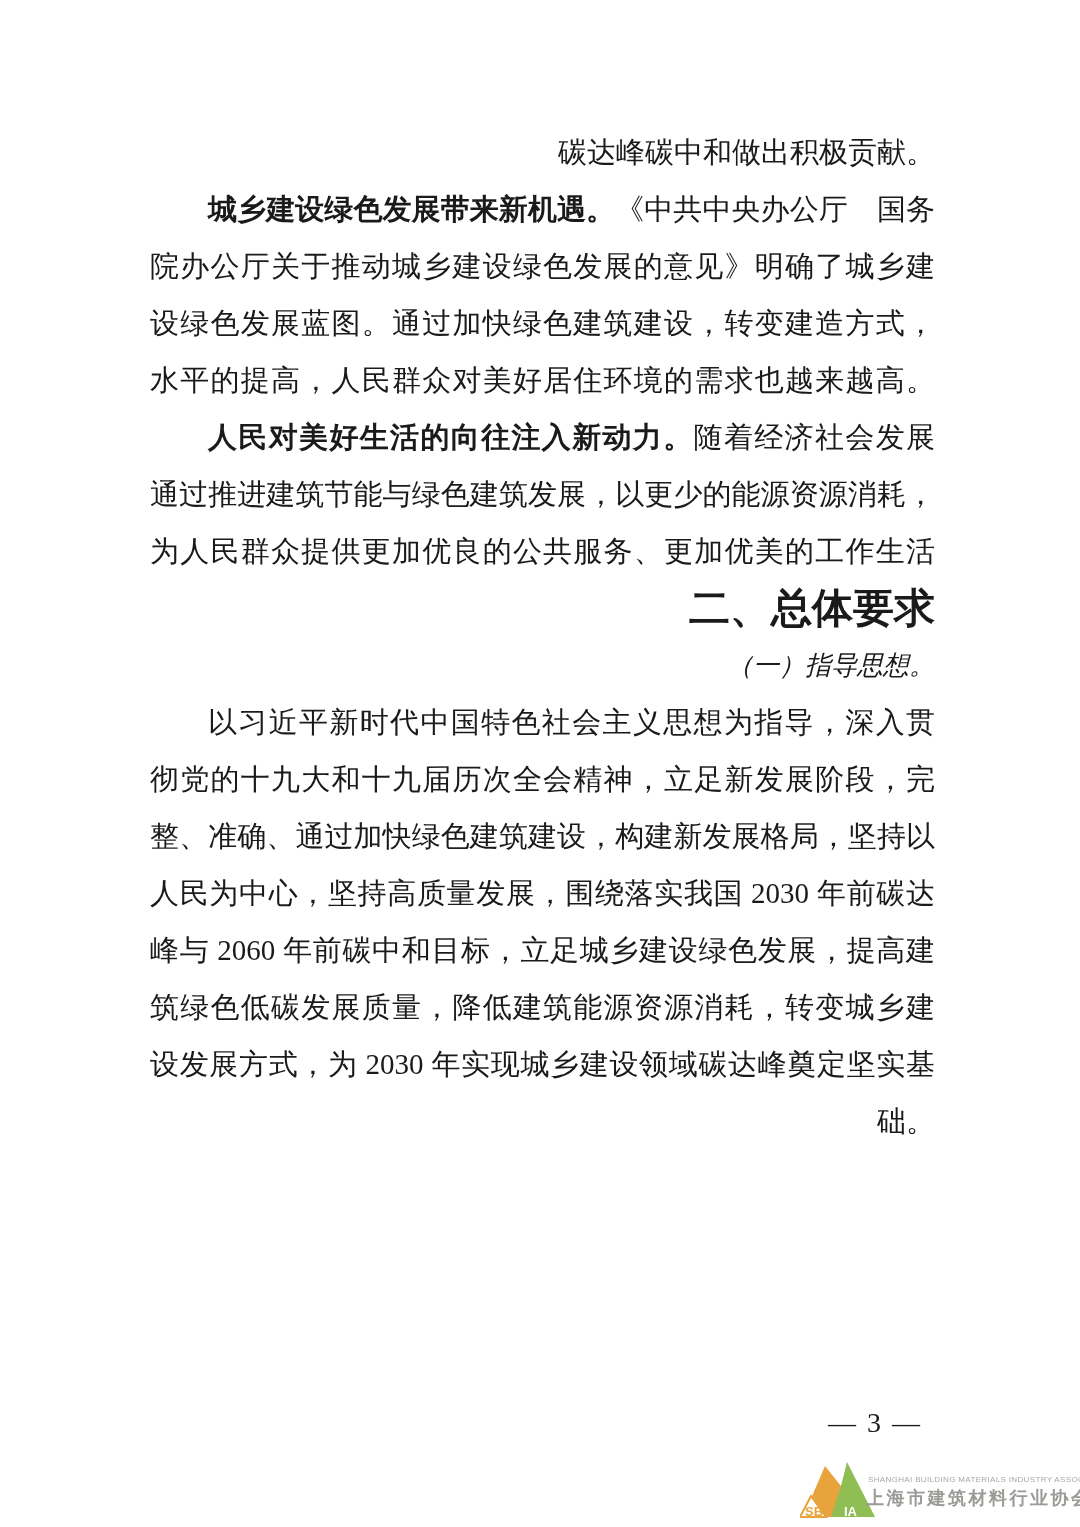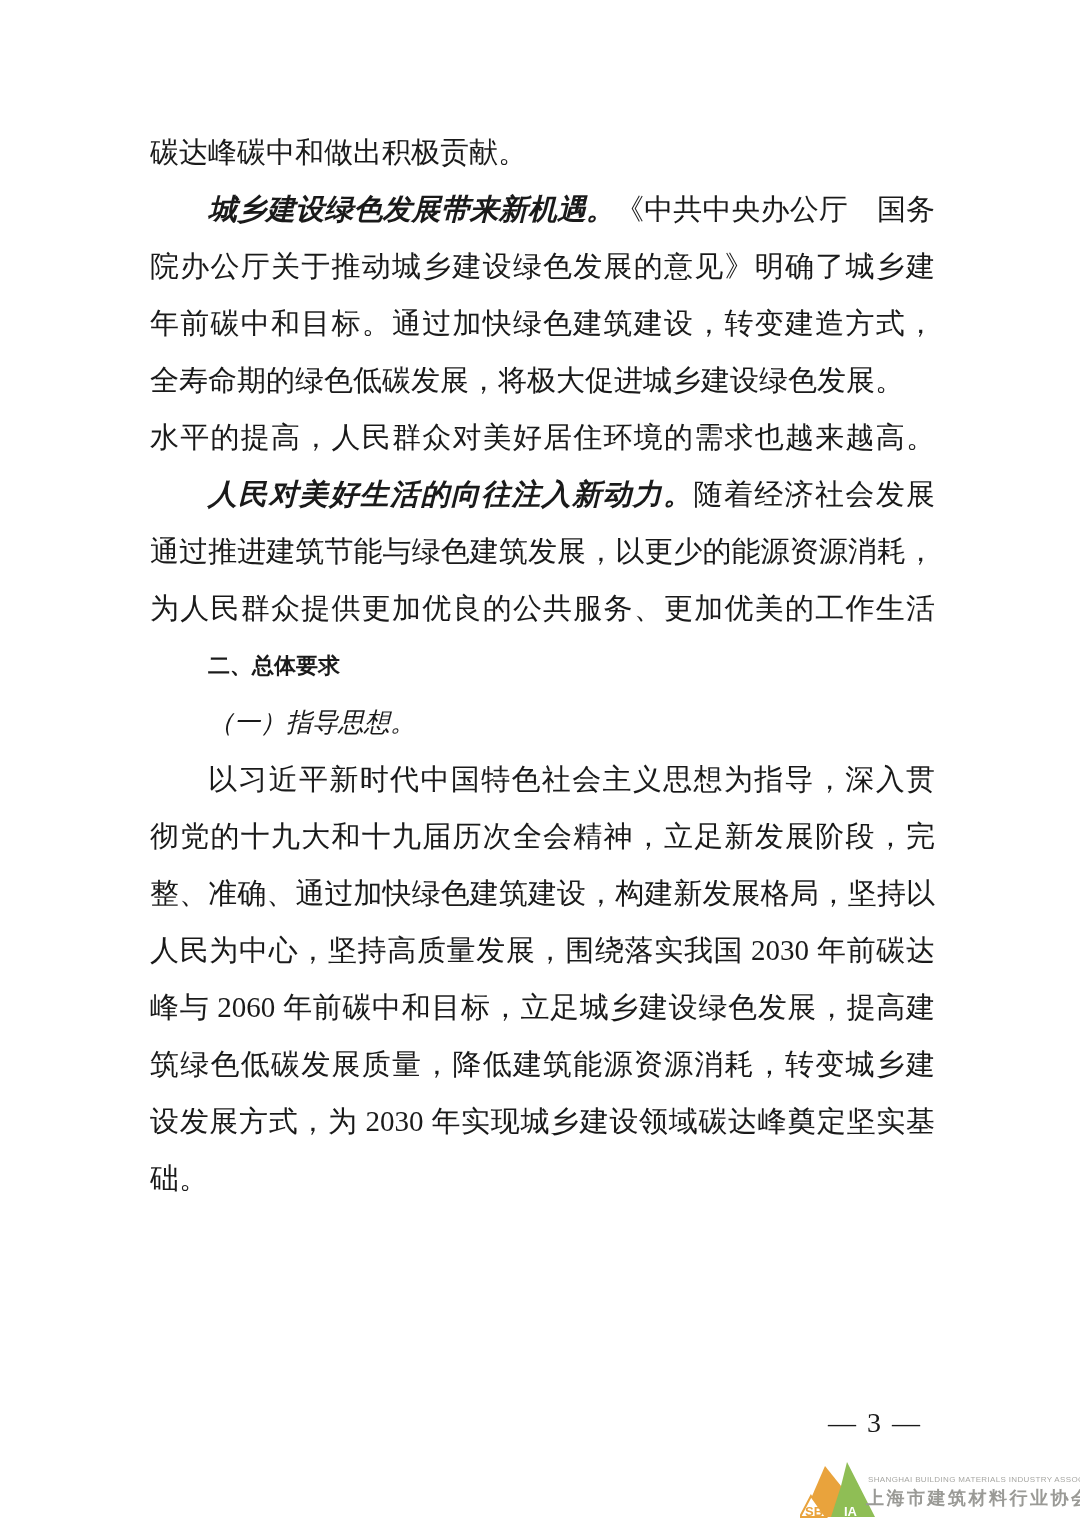--- a/index.html
+++ b/index.html
@@ -13,37 +13,36 @@
   }
   .doc {
     position: absolute;
     left: 150px; top: 124px;
     width: 785px;
   }
   .line {
     height: 57px;
     line-height: 57px;
     font-size: 29px;
-    text-align: left;
+    text-align: right;
     white-space: normal;
   }
   .line.justify {
     text-align: justify;
     text-align-last: justify;
   }
   .line.indent { text-indent: 58px; }
   .line .lead {
     font-weight: bold;
     font-family: "Liberation Sans", sans-serif;
-    font-style: italic;
   }
   .line.heading {
     font-weight: bold;
     font-family: "Liberation Sans", sans-serif;
-    font-size: 22px;
+    font-size: 41px;
   }
   .line.kaiti {
     font-style: italic;
     font-size: 26px;
   }
   .page-number {
     position: absolute;
     top: 1406px; right: 158px;
     font-size: 28px;
     line-height: 34px;
@@ -77,22 +76,21 @@
     white-space: nowrap;
   }
 </style>
 </head>
 <body>
 
 <div class="doc">
     <div class="line body">碳达峰碳中和做出积极贡献。</div>
     <div class="line body indent justify"><span class="lead">城乡建设绿色发展带来新机遇。</span>《中共中央办公厅　国务</div>
     <div class="line body justify">院办公厅关于推动城乡建设绿色发展的意见》明确了城乡建</div>
-    <div class="line body justify">年前碳中和目标。通过加快绿色建筑建设，转变建造方式，</div>
-    <div class="line body">全寿命期的绿色低碳发展，将极大促进城乡建设绿色发展。</div>
+    <div class="line body justify">设绿色发展蓝图。通过加快绿色建筑建设，转变建造方式，</div>
     <div class="line body justify">水平的提高，人民群众对美好居住环境的需求也越来越高。</div>
     <div class="line body indent justify"><span class="lead">人民对美好生活的向往注入新动力。</span>随着经济社会发展</div>
     <div class="line body justify">通过推进建筑节能与绿色建筑发展，以更少的能源资源消耗，</div>
     <div class="line body justify">为人民群众提供更加优良的公共服务、更加优美的工作生活</div>
     <div class="line heading indent">二、总体要求</div>
     <div class="line kaiti indent">（一）指导思想。</div>
     <div class="line body indent justify">以习近平新时代中国特色社会主义思想为指导，深入贯</div>
     <div class="line body justify">彻党的十九大和十九届历次全会精神，立足新发展阶段，完</div>
     <div class="line body justify">整、准确、通过加快绿色建筑建设，构建新发展格局，坚持以</div>
     <div class="line body justify">人民为中心，坚持高质量发展，围绕落实我国 2030 年前碳达</div>

